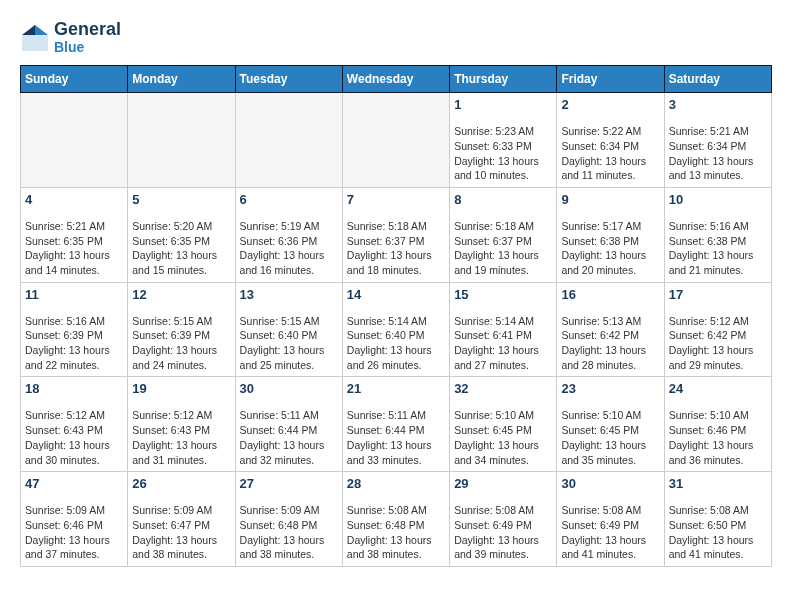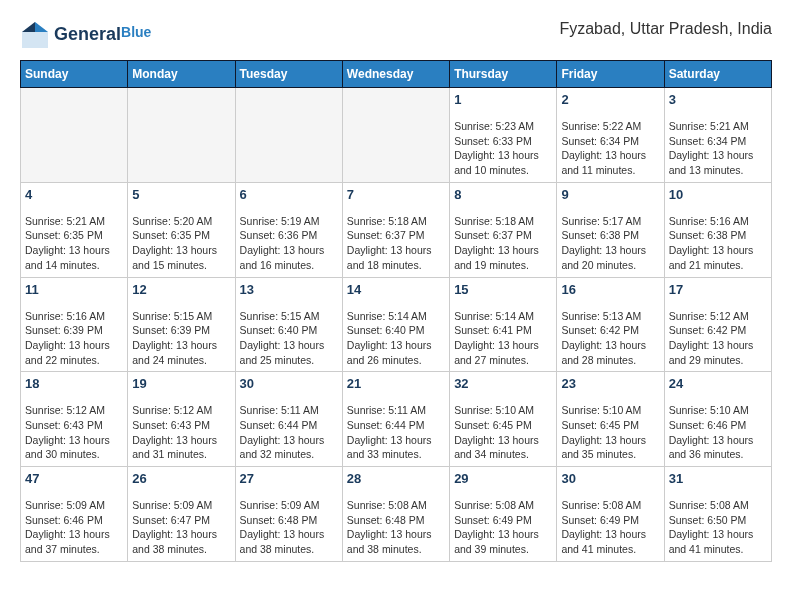--- a/index.html
+++ b/index.html
@@ -15,21 +15,21 @@
       justify-content: space-between;
       align-items: flex-start;
       margin-bottom: 10px;
     }
     .logo {
       display: flex;
       align-items: center;
     }
     .logo-text {
       display: flex;
-      flex-direction: row;
+      flex-direction: column;
       line-height: 1.1;
     }
     .logo-general {
       font-size: 18px;
       font-weight: bold;
       color: #1a3a5c;
     }
     .logo-blue {
       font-size: 14px;
       font-weight: bold;
@@ -99,21 +99,20 @@
       <polygon points="15,2 28,12 28,28 2,28 2,12" fill="#2a7fc1" opacity="0.2"></polygon>
       <polygon points="15,2 28,12 15,12" fill="#2a7fc1"></polygon>
       <polygon points="2,12 15,2 15,12" fill="#1a3a5c"></polygon>
     </svg>
     <div class="logo-text">
       <span class="logo-general">General</span>
       <span class="logo-blue">Blue</span>
     </div>
   </div>
   <div class="title-block">
-    <div class="location-title">Fyzabad, Uttar Pradesh, India</div>
   </div>
 </div>
 
 <table class="calendar">
   <thead>
     <tr>
       <th>Sunday</th>
       <th>Monday</th>
       <th>Tuesday</th>
       <th>Wednesday</th>

